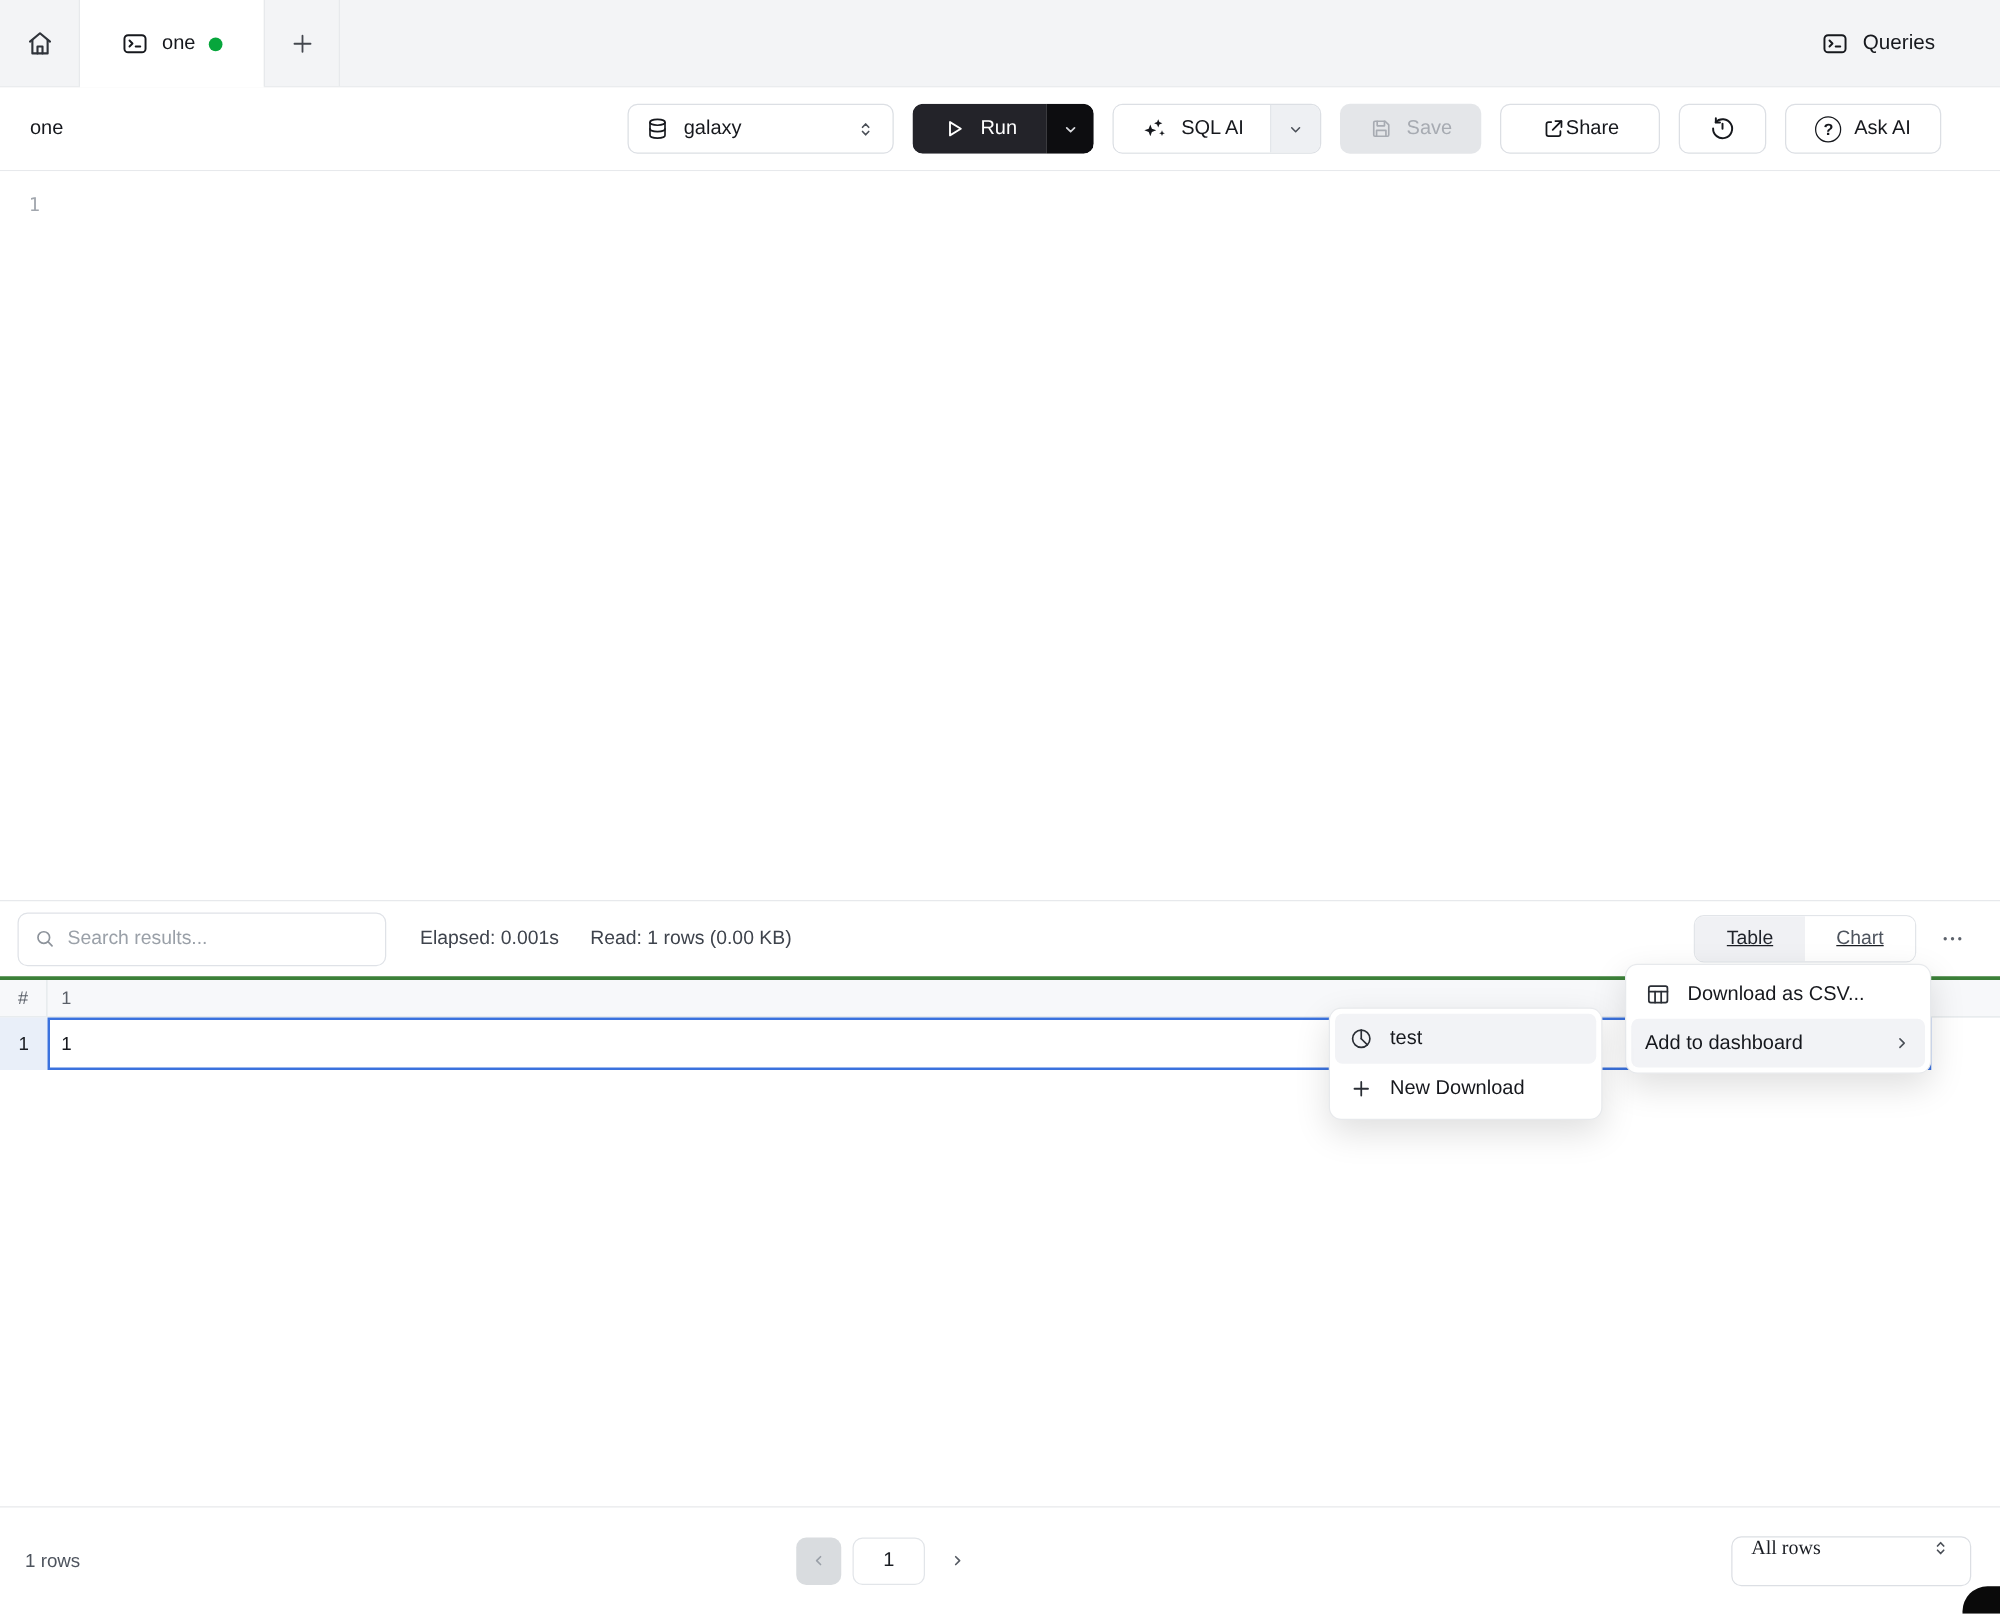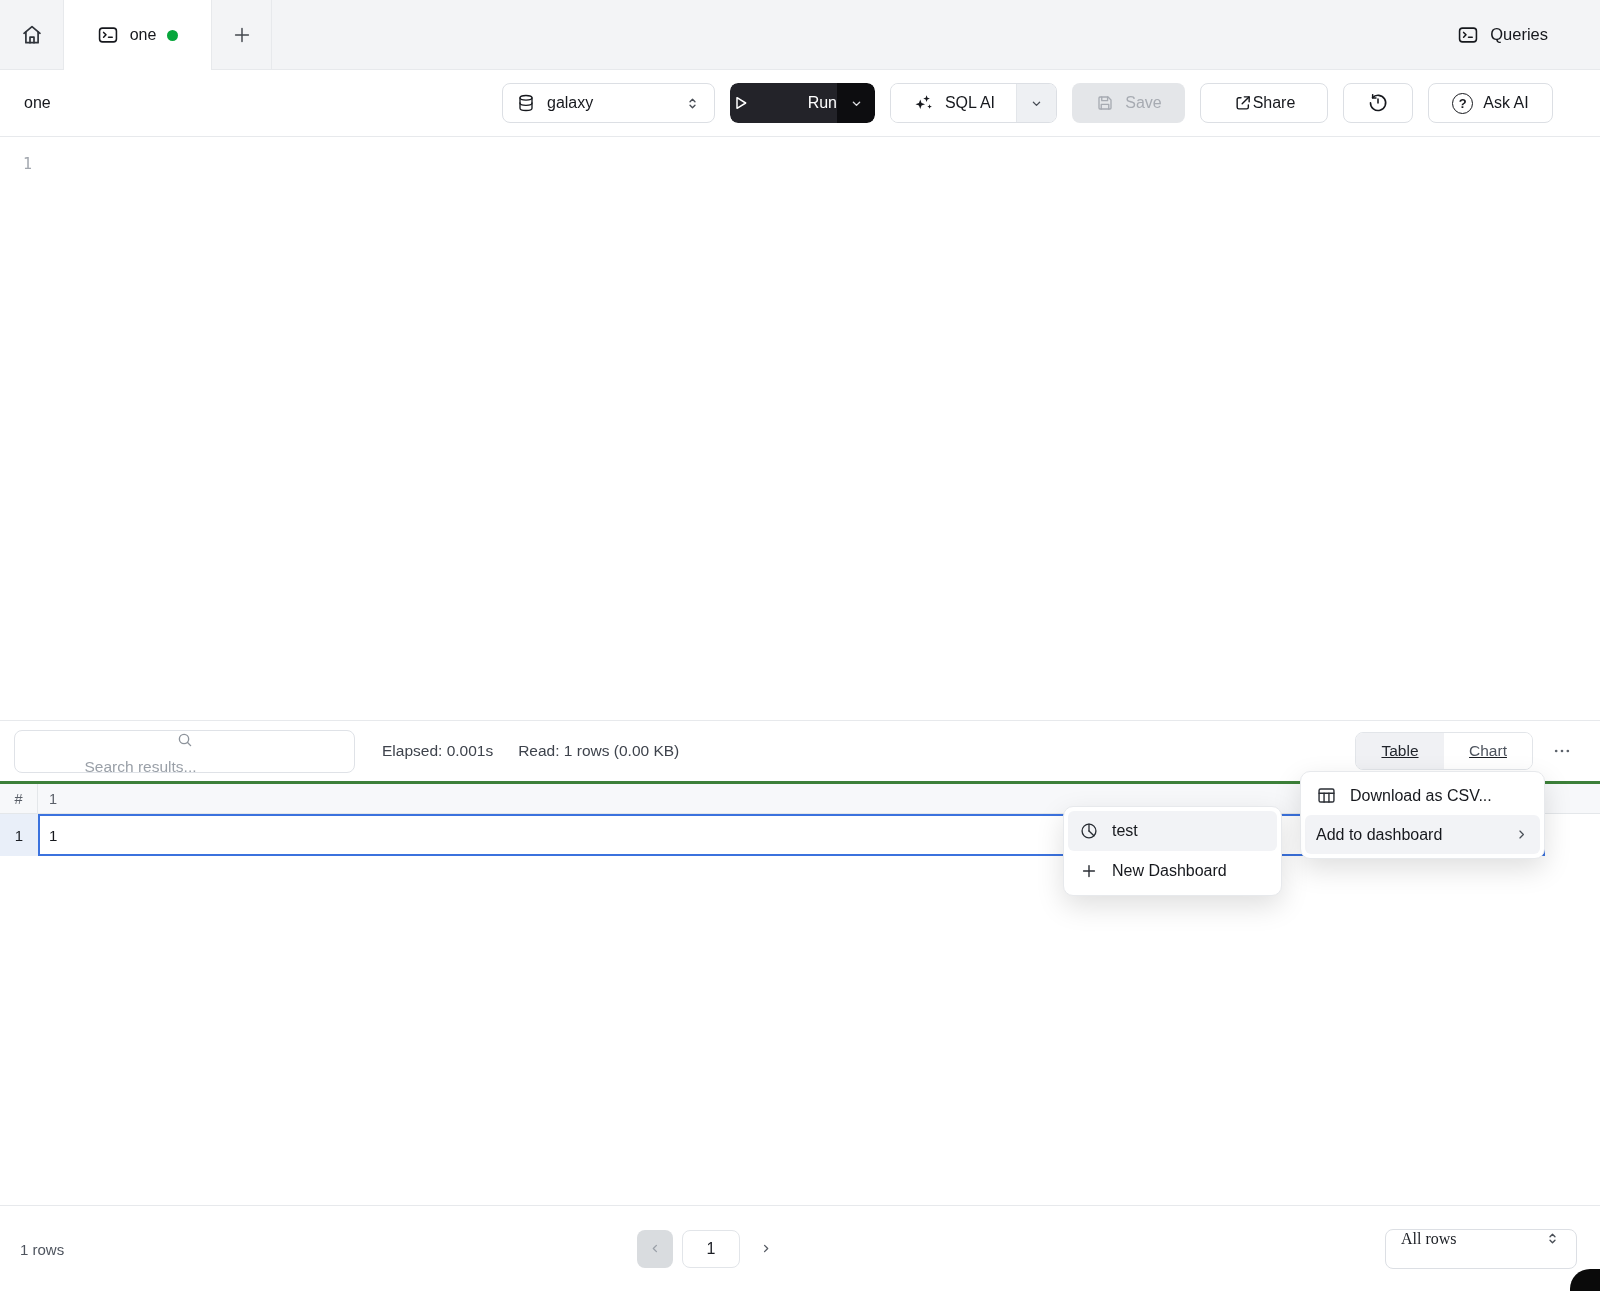--- a/index.html
+++ b/index.html
@@ -23,42 +23,42 @@
   
   .toolbar { height:67px; flex:none; border-bottom:1px solid #e7e9ec; display:flex; align-items:center; padding:0 47px 0 24px; background:#fff; }
   .toolbar-title { font-size:16px; color:#16181d; }
   .toolbar-controls { margin-left:auto; display:flex; align-items:center; gap:15px; }
   .btn { height:40px; border-radius:8px; display:flex; align-items:center; justify-content:center; font-size:16px; cursor:pointer; flex:none; }
   .btn-outline { border:1px solid #dcdfe4; background:#fff; color:#16181d; }
   .db-select { width:213px; padding:0 13px; gap:11px; justify-content:flex-start; }
   .db-select .lbl { flex:1; text-align:left; }
   .db-select .ud { color:#4a4f57; }
   .run-btn { width:145px; padding:0; overflow:hidden; color:#fff; background:none; }
-  .run-main { flex:1; height:100%; background:#232329; display:flex; align-items:center; justify-content:space-between; gap:11px; border-radius:8px 0 0 8px; }
+  .run-main { flex:1; height:100%; background:#232329; display:flex; align-items:center; justify-content:center; gap:11px; border-radius:8px 0 0 8px; }
   .run-caret { width:38px; height:100%; background:#0d0d10; display:flex; align-items:center; justify-content:center; color:#d8d9dd; border-radius:0 8px 8px 0; }
   .sqlai-btn { width:167px; padding:0; overflow:hidden; }
   .sqlai-main { flex:1; height:100%; display:flex; align-items:center; justify-content:center; gap:11px; background:#fff; }
   .sqlai-caret { width:40px; height:100%; background:#eef0f3; border-left:1px solid #e3e6ea; display:flex; align-items:center; justify-content:center; color:#4a4f57; }
   .save-btn { width:113px; background:#e4e6e9; color:#a7abb2; gap:10px; cursor:default; }
   .share-btn { width:128px; gap:0; }
   .history-btn { width:70px; }
   .askai-btn { width:125px; gap:10px; }
   .qmark { width:21px; height:21px; border:1.6px solid currentColor; border-radius:50%; display:flex; align-items:center; justify-content:center; font-size:13px; font-weight:700; }
   .qmark::after { content:"?"; }
 
   
   .editor { flex:1; background:#fff; display:flex; padding-top:16px; font-family:"DejaVu Sans Mono", monospace; font-size:15px; line-height:22px; }
   .gutter { width:32px; text-align:right; color:#a2a7ae; flex:none; }
   .codeline { padding-left:21px; }
   .tok-kw { color:#8b2fe0; font-weight:500; }
   .tok-num { color:#e05726; font-weight:500; margin-left:1ch; }
 
   
   .results-toolbar { height:61px; flex:none; border-top:1px solid #e7e9ec; display:flex; align-items:center; padding:0 22px 0 14px; background:#fff; }
-  .search-box { width:341px; height:43px; border:1px solid #dfe2e7; border-radius:8px; display:flex; align-items:center; padding:0 12px; gap:9px; color:#8d939b; background:#fff;flex-direction:column; }
+  .search-box { width:295px; height:43px; border:1px solid #dfe2e7; border-radius:8px; display:flex; align-items:center; padding:0 12px; gap:9px; color:#8d939b; background:#fff; }
   .search-box input { border:none; outline:none; flex:1; font-size:15.5px; font-family:"Liberation Sans",sans-serif; color:#1b1e24; background:transparent; }
   .search-box input::placeholder { color:#9aa0a8; }
   .stat { font-size:15.5px; color:#3e434c; }
   .stat-elapsed { margin-left:27px; }
   .stat-read { margin-left:25px; }
   .view-toggle { margin-left:auto; display:flex; border:1px solid #e2e5e9; border-radius:8px; overflow:hidden; height:38px;text-decoration:underline; }
   .vt-seg { width:88px; display:flex; align-items:center; justify-content:center; font-size:15.5px; cursor:pointer; }
   .vt-table { background:#f0f1f4; color:#1f232a; }
   .vt-chart { background:#fff; color:#4e545e; }
   .more-btn { margin-left:13px; width:32px; height:38px; display:flex; align-items:center; justify-content:center; color:#5c626b; cursor:pointer; }
@@ -341,18 +341,18 @@
           </svg>
       </span>
       <span class="grow">test</span>
     </div>
     <div class="menu-item">
       <span class="mi-icon">
         <svg width="20" height="20" viewBox="0 0 24 24" fill="none" stroke="currentColor" stroke-width="1.7" stroke-linecap="round">
             <path d="M12 5.5v13M5.5 12h13"></path>
           </svg>
       </span>
-      <span class="grow">New Dashboard</span>
+      <span class="grow">New Download</span>
     </div>
   </div>
 
   <div class="corner-shape"></div>
 </div>
 
 </body></html>

